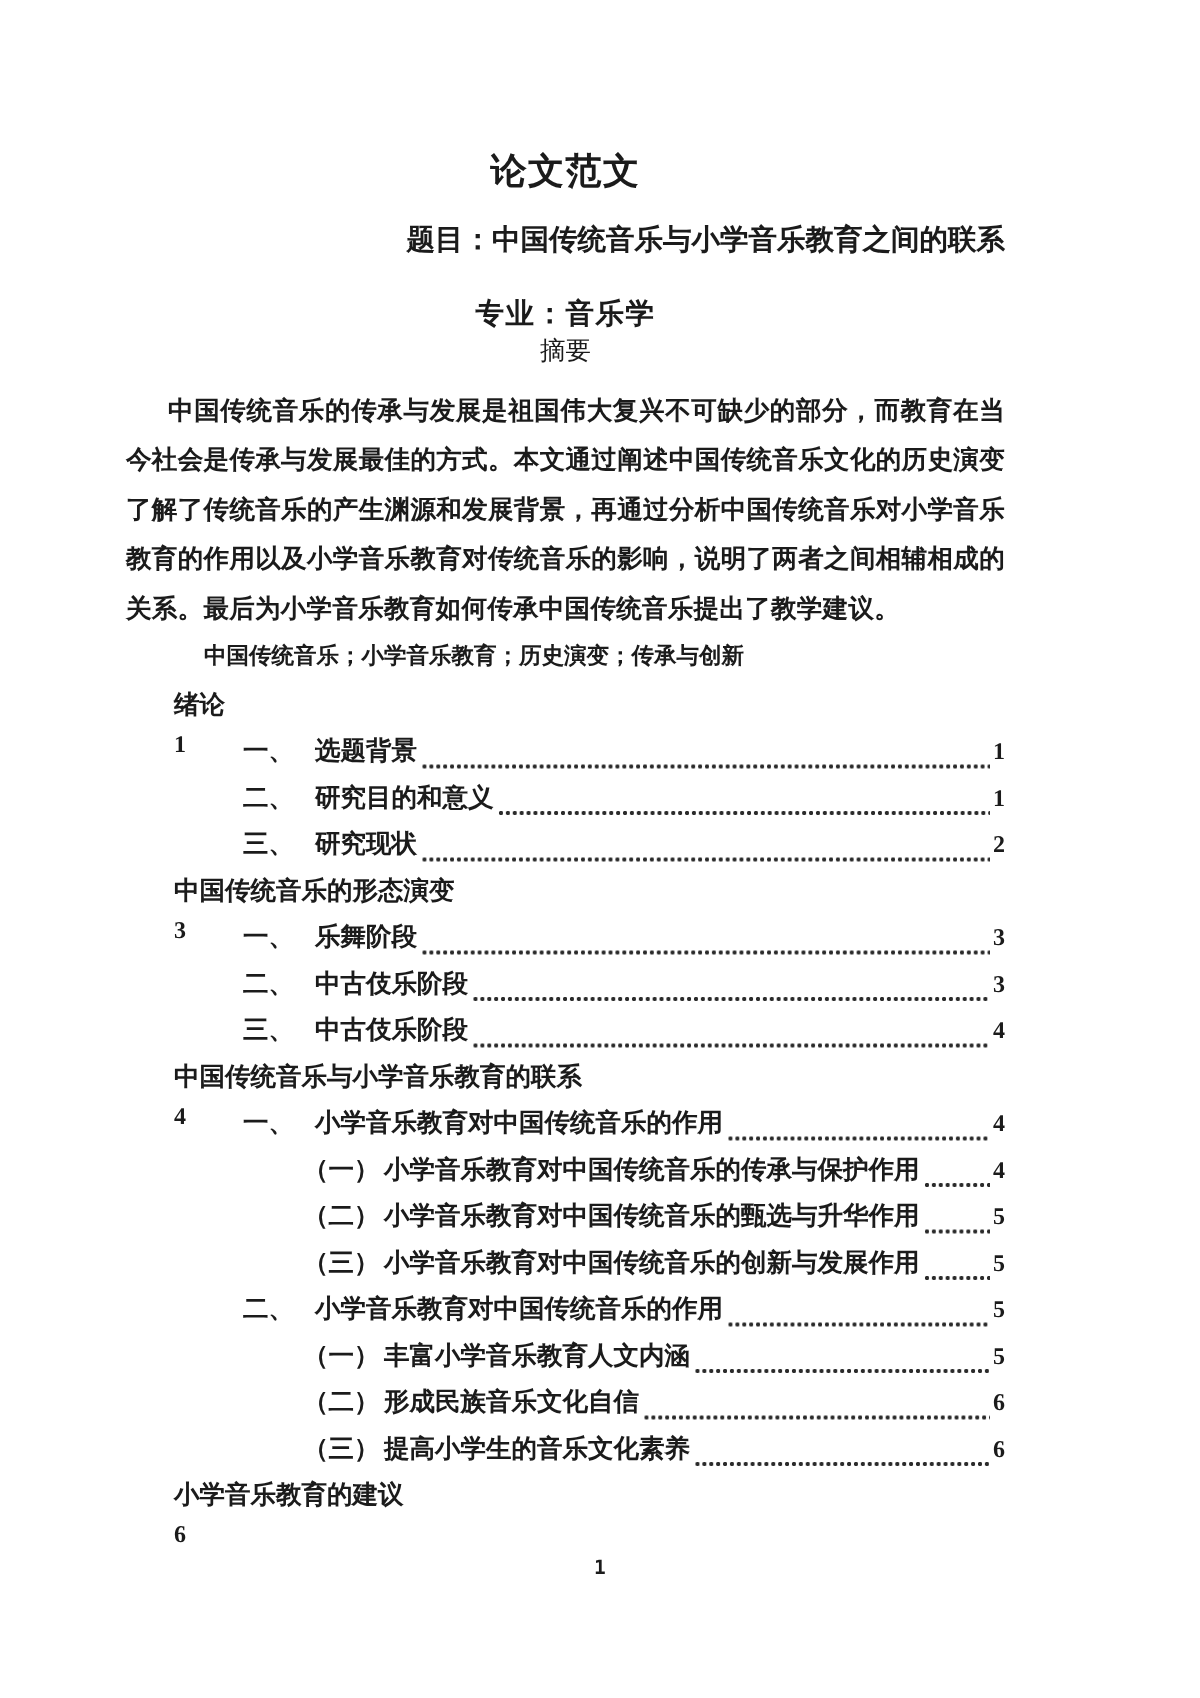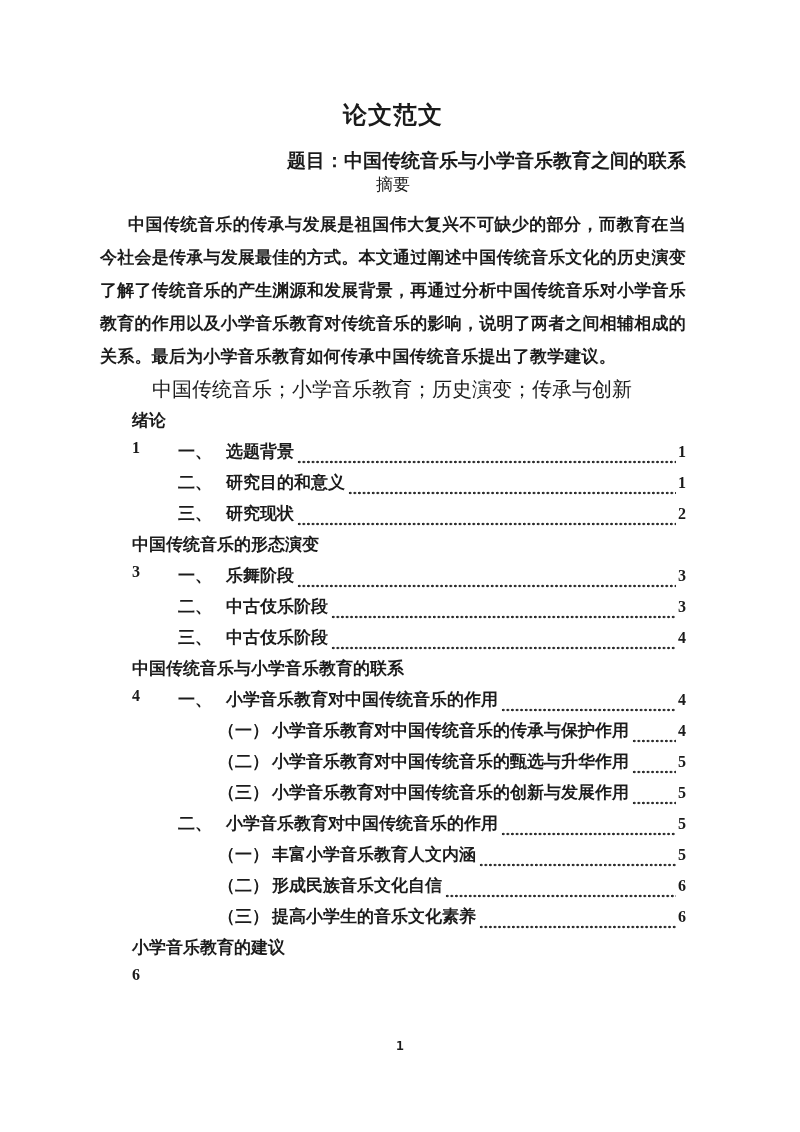--- a/index.html
+++ b/index.html
@@ -17,21 +17,21 @@
   }
   .page {
     position: relative;
     width: 800px;
     height: 1132px;
     overflow: hidden;
     background: #ffffff;
   }
   .content {
     position: absolute;
-    left: 100px;
+    left: 84px;
     top: 0;
     width: 586px;
   }
   .doc-title {
     margin-top: 100px;
     text-align: center;
     font-size: 24px;
     line-height: 30px;
     font-weight: 700;
     letter-spacing: 1px;
@@ -60,23 +60,23 @@
   .abstract-text {
     margin-top: 12px;
     font-size: 17px;
     line-height: 33px;
     font-weight: 600;
     text-align: justify;
     text-indent: 28px;
     letter-spacing: 0.2px;
   }
   .keywords-line {
-    font-size: 20px;
+    font-size: 15px;
     line-height: 33px;
-    font-weight: 400;
+    font-weight: 700;
     padding-left: 52px;
   }
   .toc-heading {
     text-align: center;
     font-size: 17px;
     line-height: 24px;
     font-weight: 700;
   }
   .toc-list {
     margin-top: 3px;
@@ -123,20 +123,21 @@
 </head>
 <body>
 
 <div class="page">
   <div class="content">
 
     <div class="doc-title">论文范文</div>
 
     <div class="doc-topic">题目：中国传统音乐与小学音乐教育之间的联系</div>
 
+    <div class="doc-major">专业：音乐学</div>
 
     <div class="abstract-heading">摘要</div>
 
     <div class="abstract-text">中国传统音乐的传承与发展是祖国伟大复兴不可缺少的部分，而教育在当今社会是传承与发展最佳的方式。本文通过阐述中国传统音乐文化的历史演变了解了传统音乐的产生渊源和发展背景，再通过分析中国传统音乐对小学音乐教育的作用以及小学音乐教育对传统音乐的影响，说明了两者之间相辅相成的关系。最后为小学音乐教育如何传承中国传统音乐提出了教学建议。</div>
 
     <div class="keywords-line">中国传统音乐；小学音乐教育；历史演变；传承与创新</div>
 
 
     <div class="toc-list">
   <div class="toc-row lv0">

